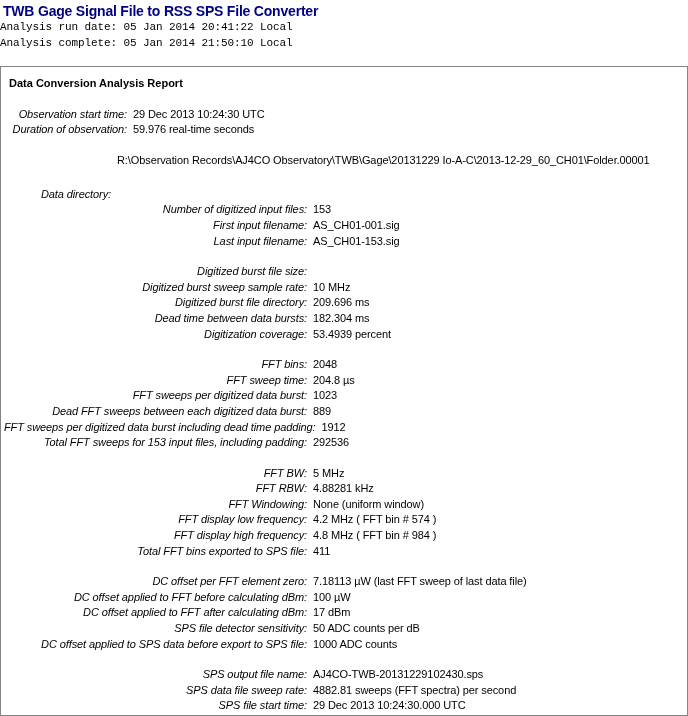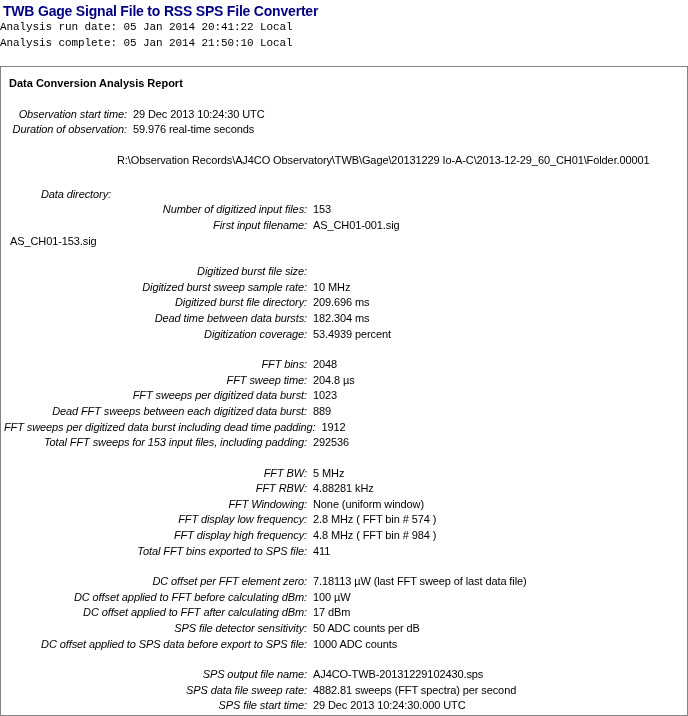--- a/index.html
+++ b/index.html
@@ -83,42 +83,42 @@
     <div class="report-title">Data Conversion Analysis Report</div>
     <div id="report-rows">
         <div class="section">
           <div class="row"><span class="lbl col-narrow">Observation start time:</span><span class="val">29 Dec 2013 10:24:30 UTC</span></div>
           <div class="row"><span class="lbl col-narrow">Duration of observation:</span><span class="val">59.976 real-time seconds</span></div>
         </div>
         <div class="section">
           <div class="row"><span class="lbl col-path">Data directory:</span><span class="val">R:\Observation Records\AJ4CO Observatory\TWB\Gage\20131229 Io-A-C\2013-12-29_60_CH01\Folder.00001</span></div>
           <div class="row"><span class="lbl col-standard">Number of digitized input files:</span><span class="val">153</span></div>
           <div class="row"><span class="lbl col-standard">First input filename:</span><span class="val">AS_CH01-001.sig</span></div>
-          <div class="row"><span class="val">AS_CH01-153.sig</span></div>
+          <div class="row"><span class="lbl col-standard">Last input filename:</span><span class="val">AS_CH01-153.sig</span></div>
         </div>
         <div class="section">
           <div class="row"><span class="lbl col-standard">Digitized burst file size:</span></div>
           <div class="row"><span class="lbl col-standard">Digitized burst sweep sample rate:</span><span class="val">10 MHz</span></div>
           <div class="row"><span class="lbl col-standard">Digitized burst file directory:</span><span class="val">209.696 ms</span></div>
           <div class="row"><span class="lbl col-standard">Dead time between data bursts:</span><span class="val">182.304 ms</span></div>
           <div class="row"><span class="lbl col-standard">Digitization coverage:</span><span class="val">53.4939 percent</span></div>
         </div>
         <div class="section">
           <div class="row"><span class="lbl col-standard">FFT bins:</span><span class="val">2048</span></div>
           <div class="row"><span class="lbl col-standard">FFT sweep time:</span><span class="val">204.8 µs</span></div>
           <div class="row"><span class="lbl col-standard">FFT sweeps per digitized data burst:</span><span class="val">1023</span></div>
           <div class="row"><span class="lbl col-standard">Dead FFT sweeps between each digitized data burst:</span><span class="val">889</span></div>
           <div class="row"><span class="lbl col-standard">FFT sweeps per digitized data burst including dead time padding:</span><span class="val">1912</span></div>
           <div class="row"><span class="lbl col-standard">Total FFT sweeps for 153 input files, including padding:</span><span class="val">292536</span></div>
         </div>
         <div class="section">
           <div class="row"><span class="lbl col-standard">FFT BW:</span><span class="val">5 MHz</span></div>
           <div class="row"><span class="lbl col-standard">FFT RBW:</span><span class="val">4.88281 kHz</span></div>
           <div class="row"><span class="lbl col-standard">FFT Windowing:</span><span class="val">None (uniform window)</span></div>
-          <div class="row"><span class="lbl col-standard">FFT display low frequency:</span><span class="val">2.8 MHz ( FFT bin # 574 )</span></div>
+          <div class="row"><span class="lbl col-standard">FFT display low frequency:</span><span class="val">4.2 MHz ( FFT bin # 574 )</span></div>
           <div class="row"><span class="lbl col-standard">FFT display high frequency:</span><span class="val">4.8 MHz ( FFT bin # 984 )</span></div>
           <div class="row"><span class="lbl col-standard">Total FFT bins exported to SPS file:</span><span class="val">411</span></div>
         </div>
         <div class="section">
           <div class="row"><span class="lbl col-standard">DC offset per FFT element zero:</span><span class="val">7.18113 µW (last FFT sweep of last data file)</span></div>
           <div class="row"><span class="lbl col-standard">DC offset applied to FFT before calculating dBm:</span><span class="val">100 µW</span></div>
           <div class="row"><span class="lbl col-standard">DC offset applied to FFT after calculating dBm:</span><span class="val">17 dBm</span></div>
           <div class="row"><span class="lbl col-standard">SPS file detector sensitivity:</span><span class="val">50 ADC counts per dB</span></div>
           <div class="row"><span class="lbl col-standard">DC offset applied to SPS data before export to SPS file:</span><span class="val">1000 ADC counts</span></div>
         </div>

